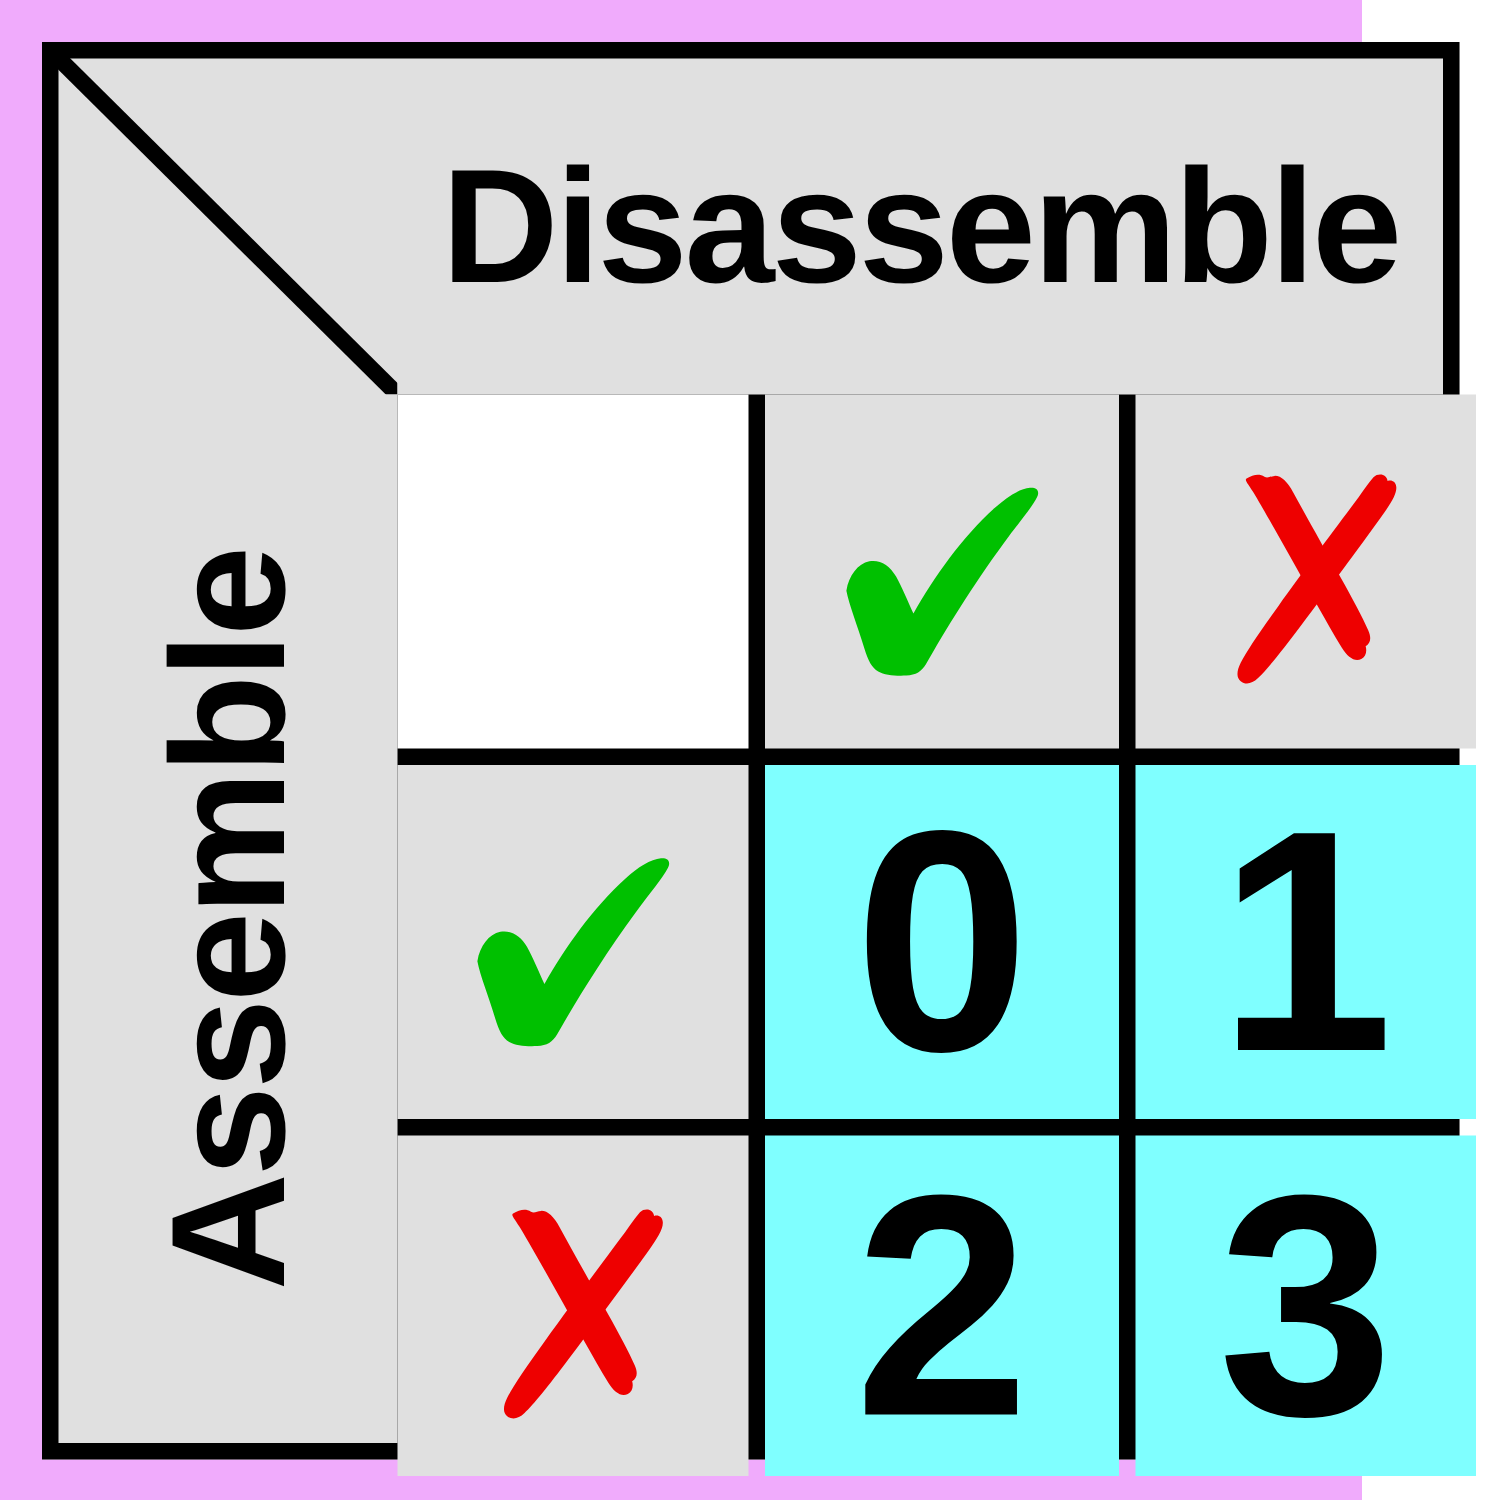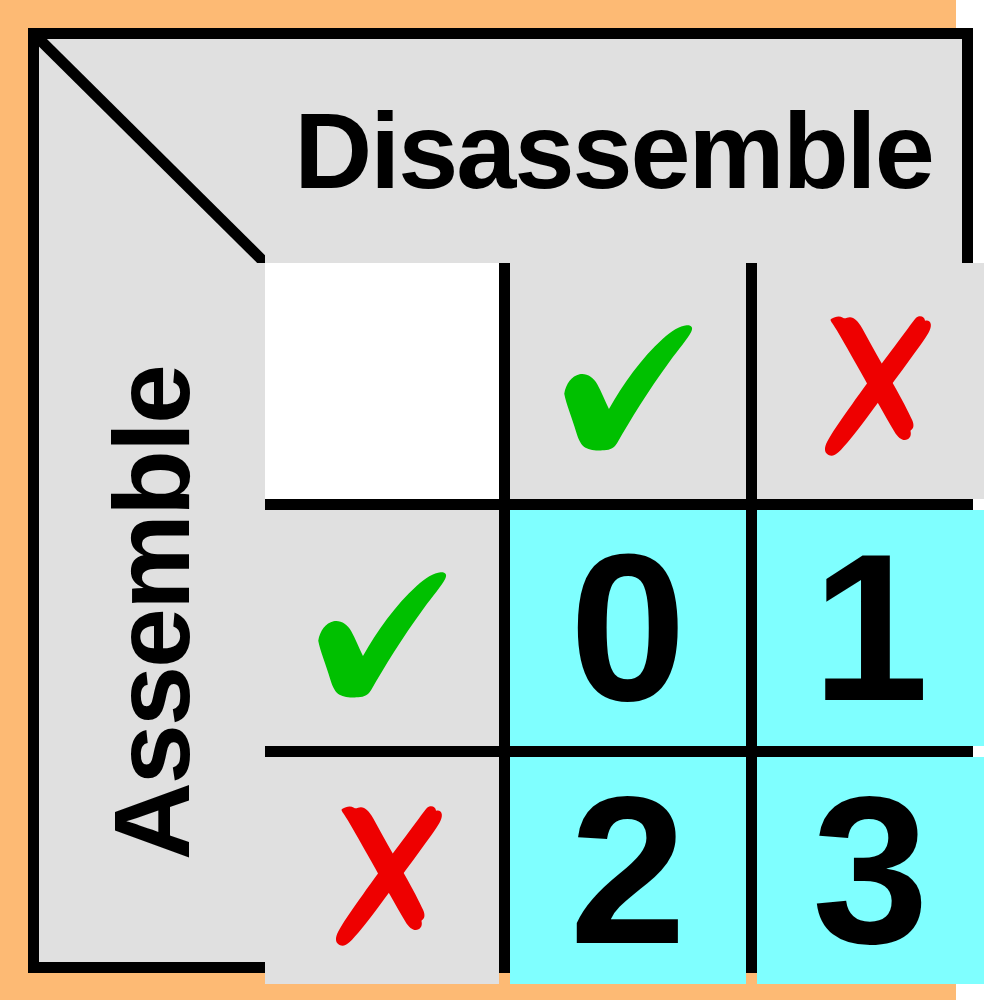--- a/index.html
+++ b/index.html
@@ -12,22 +12,21 @@
     width: 1000px;
     height: 1000px;
     font-family: "Liberation Sans", sans-serif;
     overflow: hidden;
   }
 
   #matrix-root {
     position: relative;
     width: 908px;
     height: 1000px;
-    background: #fdba74;
-    padding-left: 48px;
+    background: #f0abfc;
   }
 
   
   .frame {
     position: absolute;
     left: 28px;
     top: 28px;
     width: 945px;
     height: 945px;
     box-sizing: border-box;

